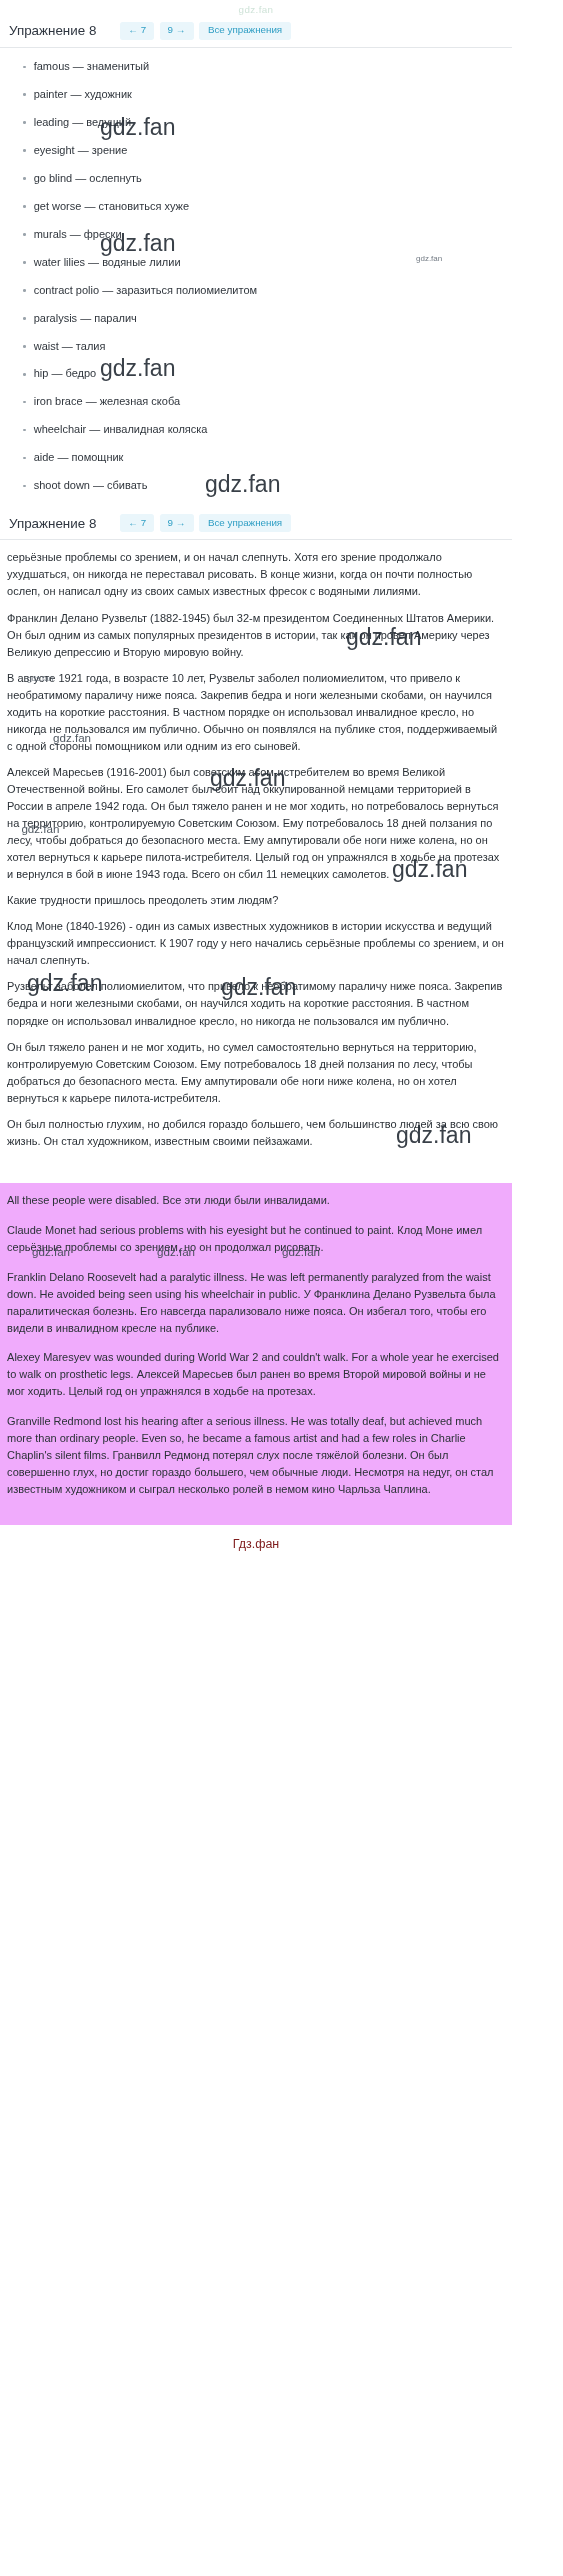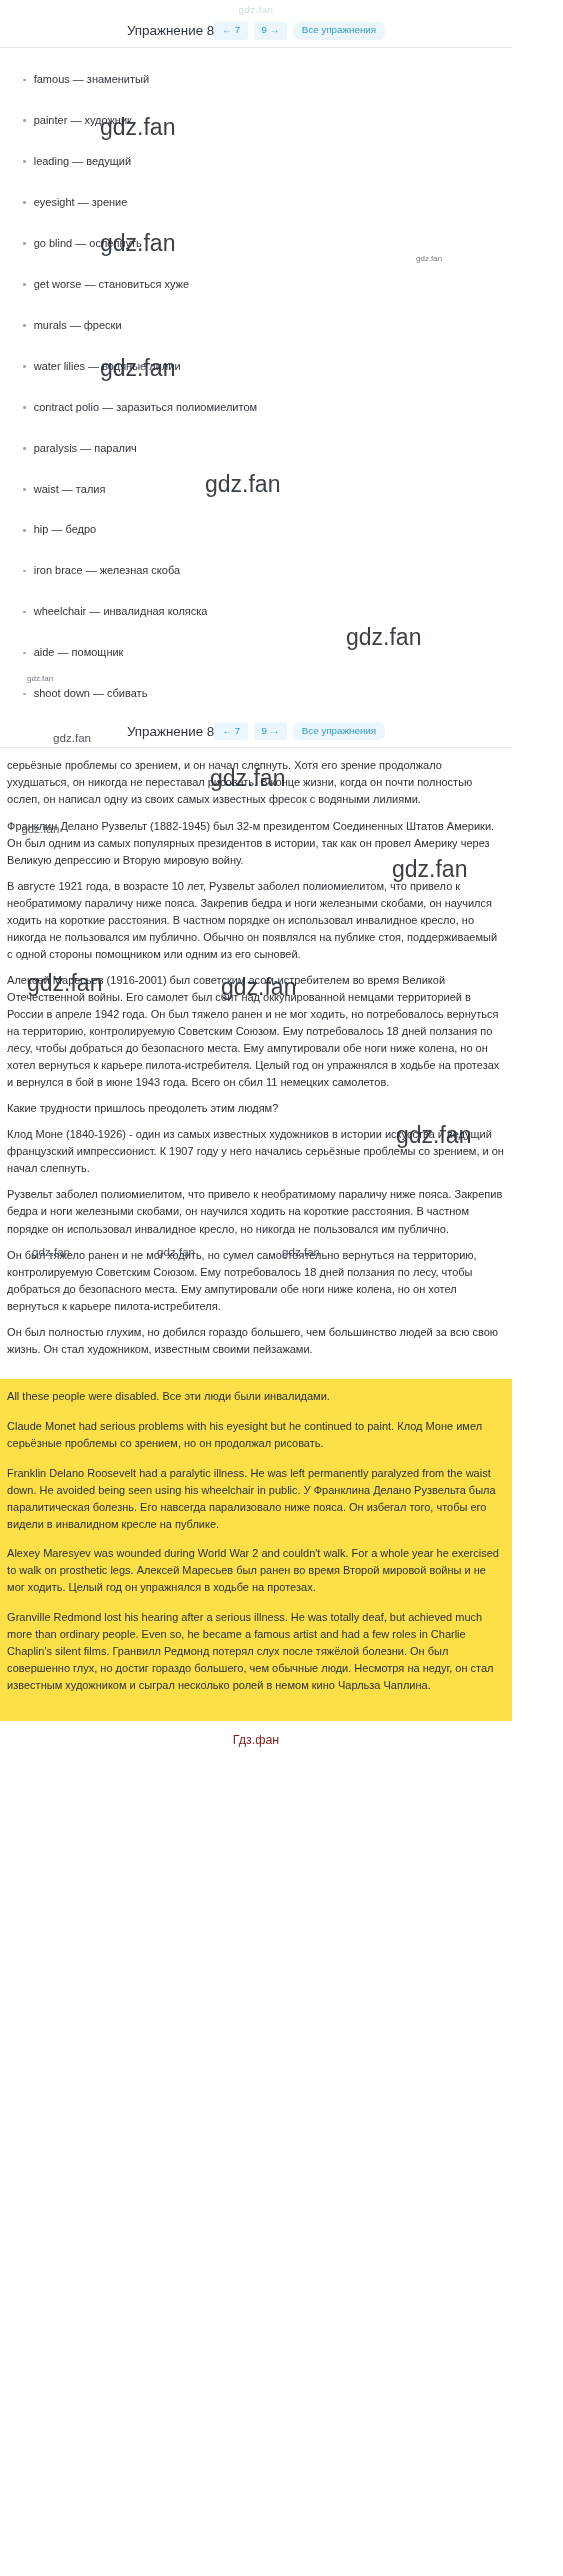--- a/index.html
+++ b/index.html
@@ -20,23 +20,24 @@
     text-align: center;
     color: #cfe3d8;
     font-size: 9.8px;
     padding: 3.6px 0 1.8px 0;
     letter-spacing: 0.4px;
   }
   
   .ex-header {
     display: flex;
     align-items: center;
-    justify-content: center;
+    justify-content: flex-start;
     padding: 5.3px 9px 7.1px 9px;
     border-bottom: 0.9px solid #e4e7ea;
+    gap: 24px;
   }
   .ex-title {
     font-size: 13.4px;
     color: #2f3640;
     font-weight: 400;
   }
   .ex-nav {
     display: flex;
     align-items: center;
     gap: 5.3px;
@@ -47,35 +48,33 @@
     border: none;
     border-radius: 2.7px;
     font-size: 9.8px;
     padding: 3.6px 8px;
     line-height: 1.1;
     white-space: nowrap;
     cursor: pointer;
   }
   .navbtn.all {
     padding: 3.6px 9px;
-    border-radius: 7px;
   }
   
   .word-list {
     list-style: none;
     margin: 0;
     padding: 5.3px 0 9px 23px;
   }
   .word-list li {
     position: relative;
     font-size: 11px;
     color: #30363d;
     line-height: 1.25;
     padding: 7.1px 0 7.1px 10.7px;
-    margin-top: 13px;
   }
   .word-list li::before {
     content: "";
     position: absolute;
     left: 0;
     top: 12.5px;
     width: 2.7px;
     height: 2.7px;
     background: #9aa3ab;
     border-radius: 50%;
@@ -86,23 +85,23 @@
   }
   .body-block p {
     margin: 0 0 9px 0;
     font-size: 11px;
     line-height: 1.55;
     color: #2b3137;
     text-align: left;
   }
   
   .green-block {
-    background: #fde047;
+    background: #f0abfc;
     padding: 9px 7.1px 14.3px 7.1px;
-    margin-top: 9px;
+    margin-top: 21px;
   }
   .green-block p {
     margin: 0 0 12.5px 0;
     font-size: 11px;
     line-height: 1.55;
     color: #2b3137;
   }
   
   .footer {
     text-align: center;

